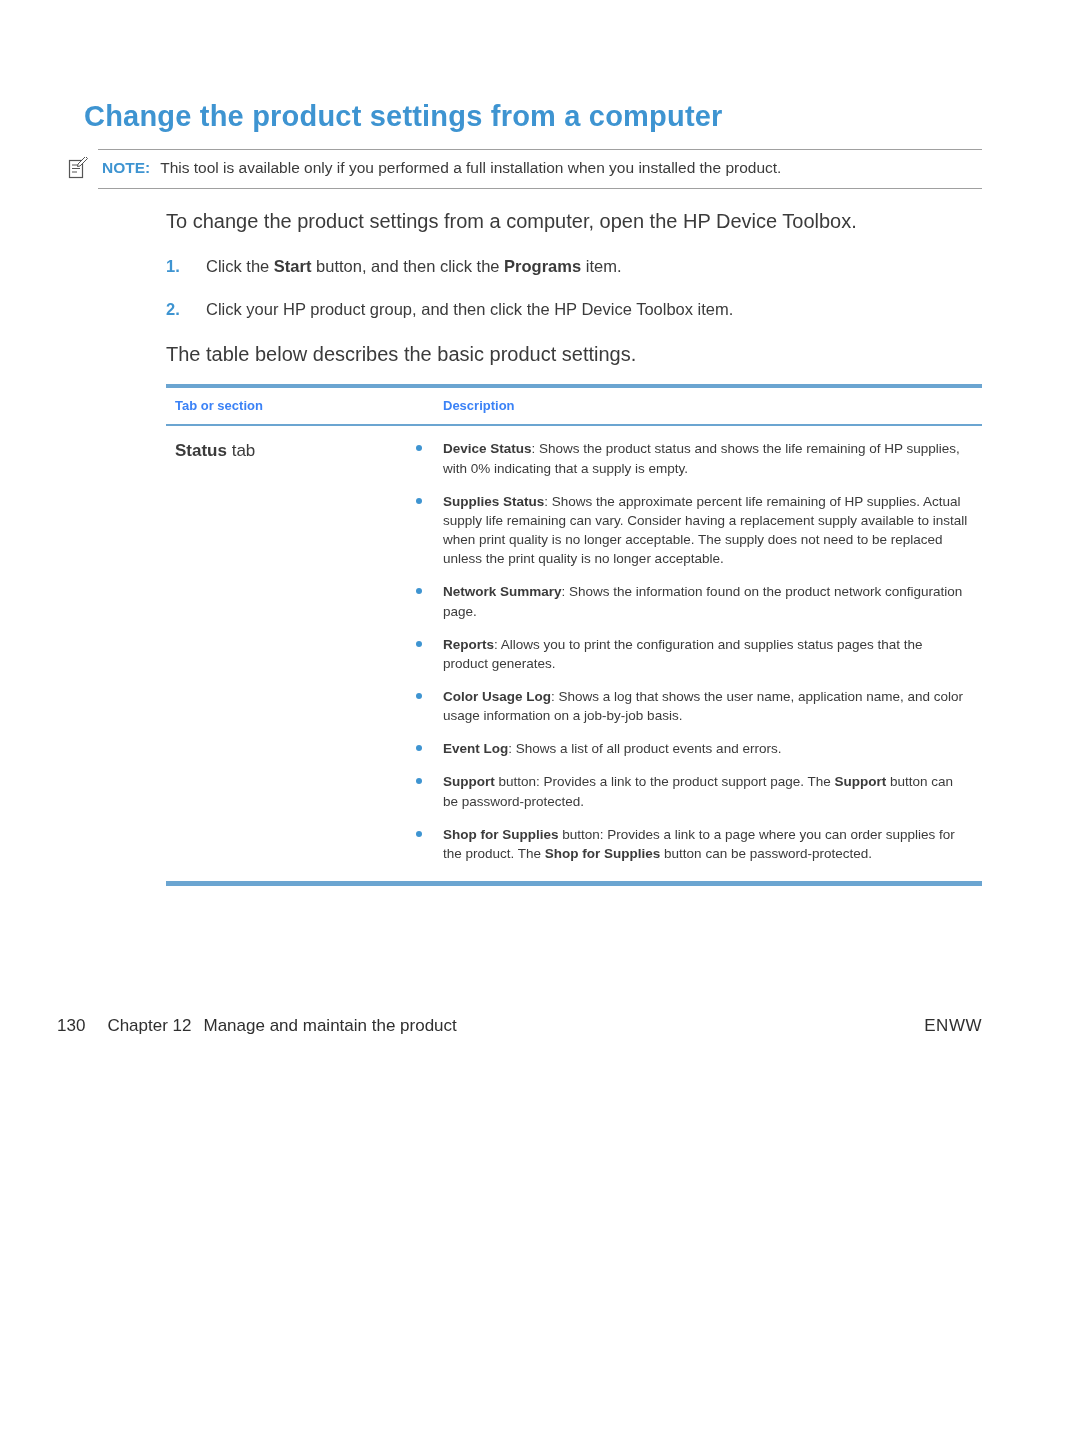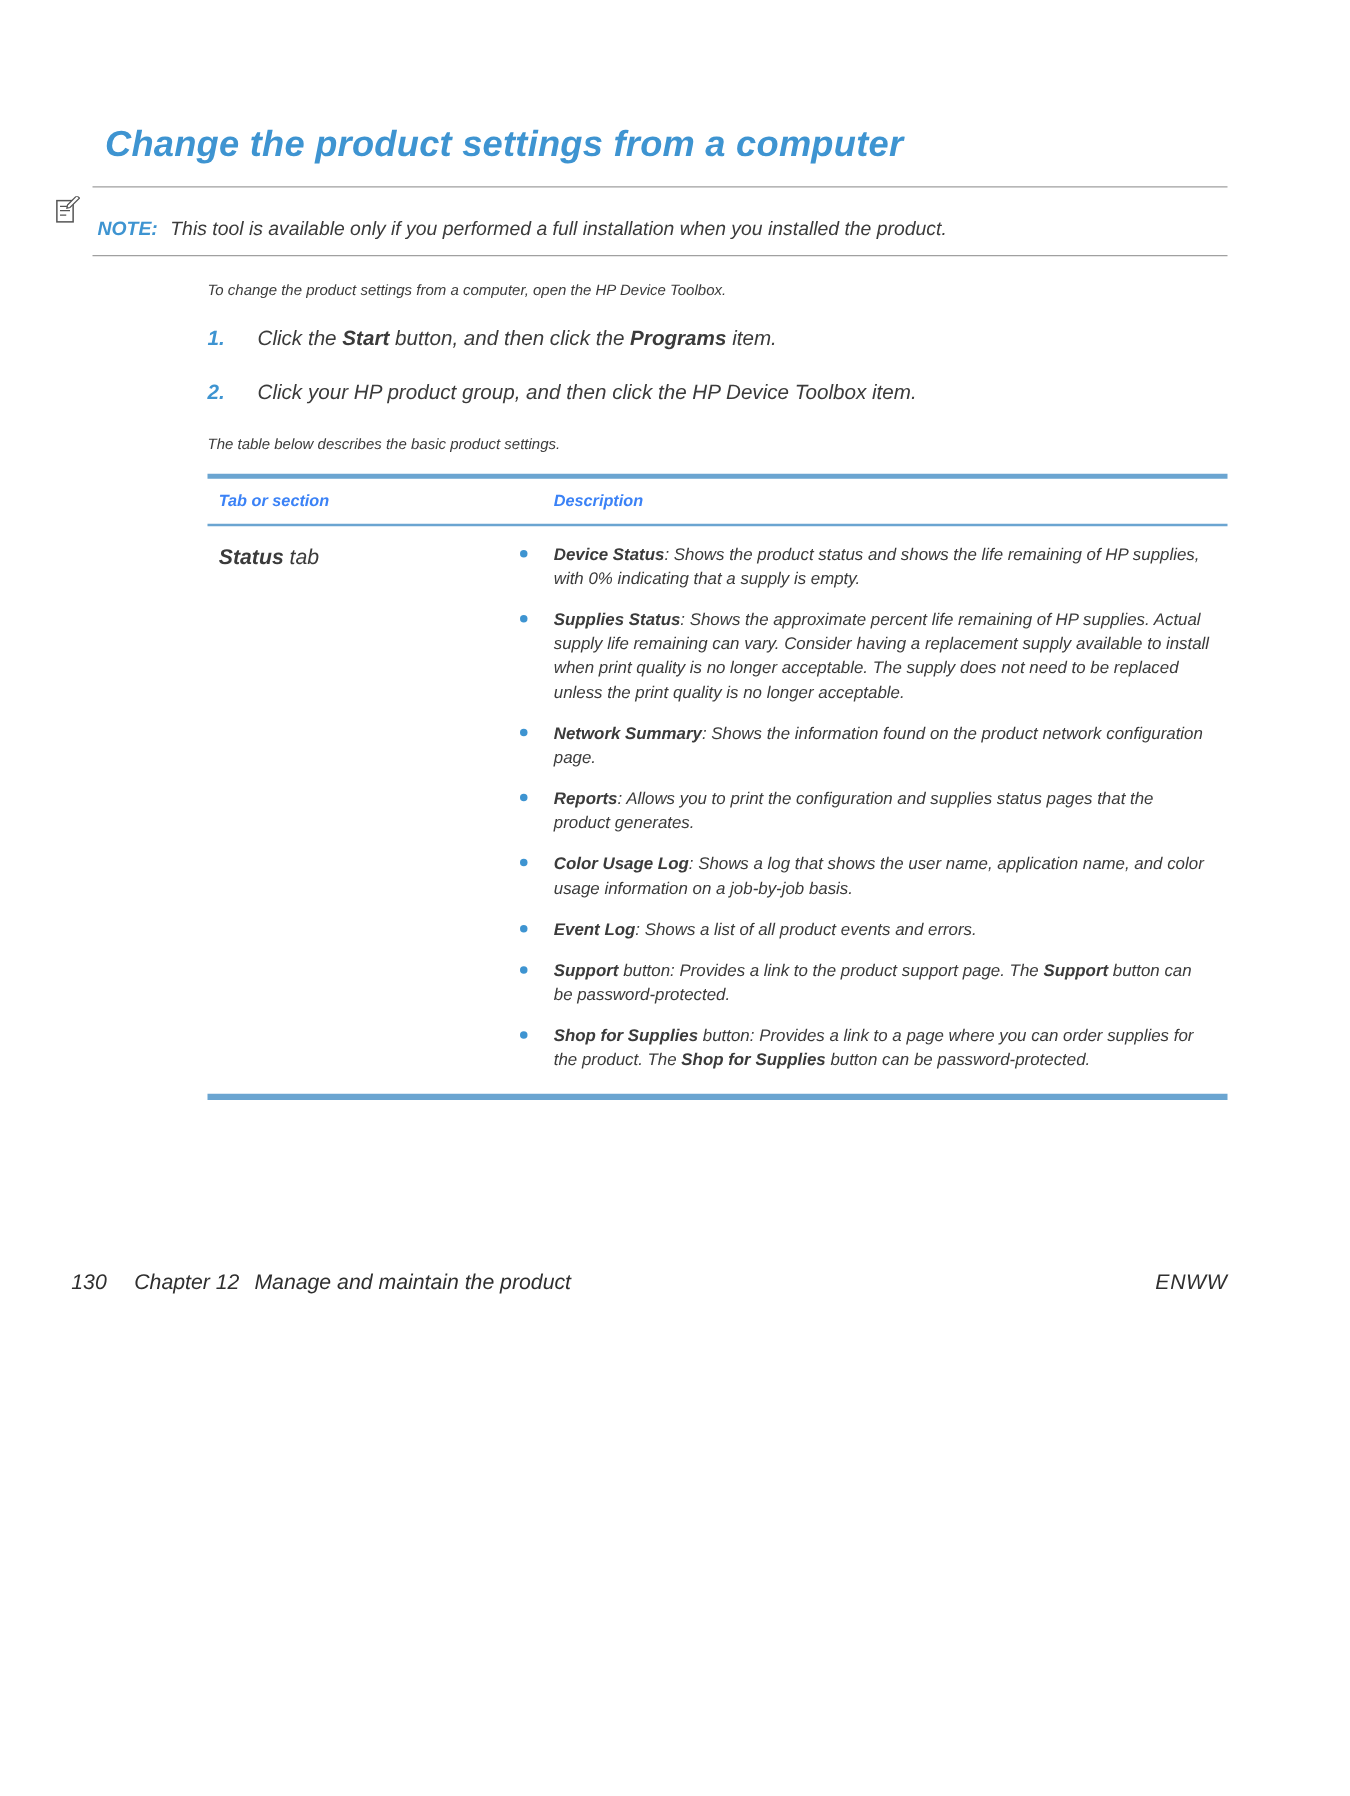--- a/index.html
+++ b/index.html
@@ -13,53 +13,52 @@
   body {
     font-family: "Liberation Sans", "DejaVu Sans", sans-serif;
     color: var(--text);
   }
   .page {
     position: relative;
     width: 1080px;
     height: 1100px;
     background: #ffffff;
     overflow: hidden;
-    font-style: italic;
   }
   .page-title {
     margin: 100px 98px 0 84px;
     font-size: 29px;
     font-weight: bold;
     color: var(--accent);
     letter-spacing: 0.2px;
   }
   .note-box {
     position: relative;
-    margin: 16px 98px 0 74px;
+    margin: 16px 98px 0 98px;
     border-top: 1px solid var(--note-line);
     border-bottom: 1px solid var(--note-line);
-    padding: 24px 4px 9px 4px;
+    padding: 8px 4px 9px 4px;
     font-size: 15.5px;
     line-height: 1.35;
   }
   .note-icon {
     position: absolute;
     left: -30px;
     top: 7px;
     width: 20px;
     height: 22px;
   }
   .note-label {
     color: var(--accent);
     font-weight: bold;
     margin-right: 10px;
   }
   .body-text {
     margin: 19px 98px 0 166px;
-    font-size: 12px;
+    font-size: 20px;
     line-height: 1.35;
   }
   .steps {
     margin: 20px 98px 0 166px;
   }
   .step {
     display: flex;
     margin-bottom: 21px;
     font-size: 16.5px;
     line-height: 1.35;

